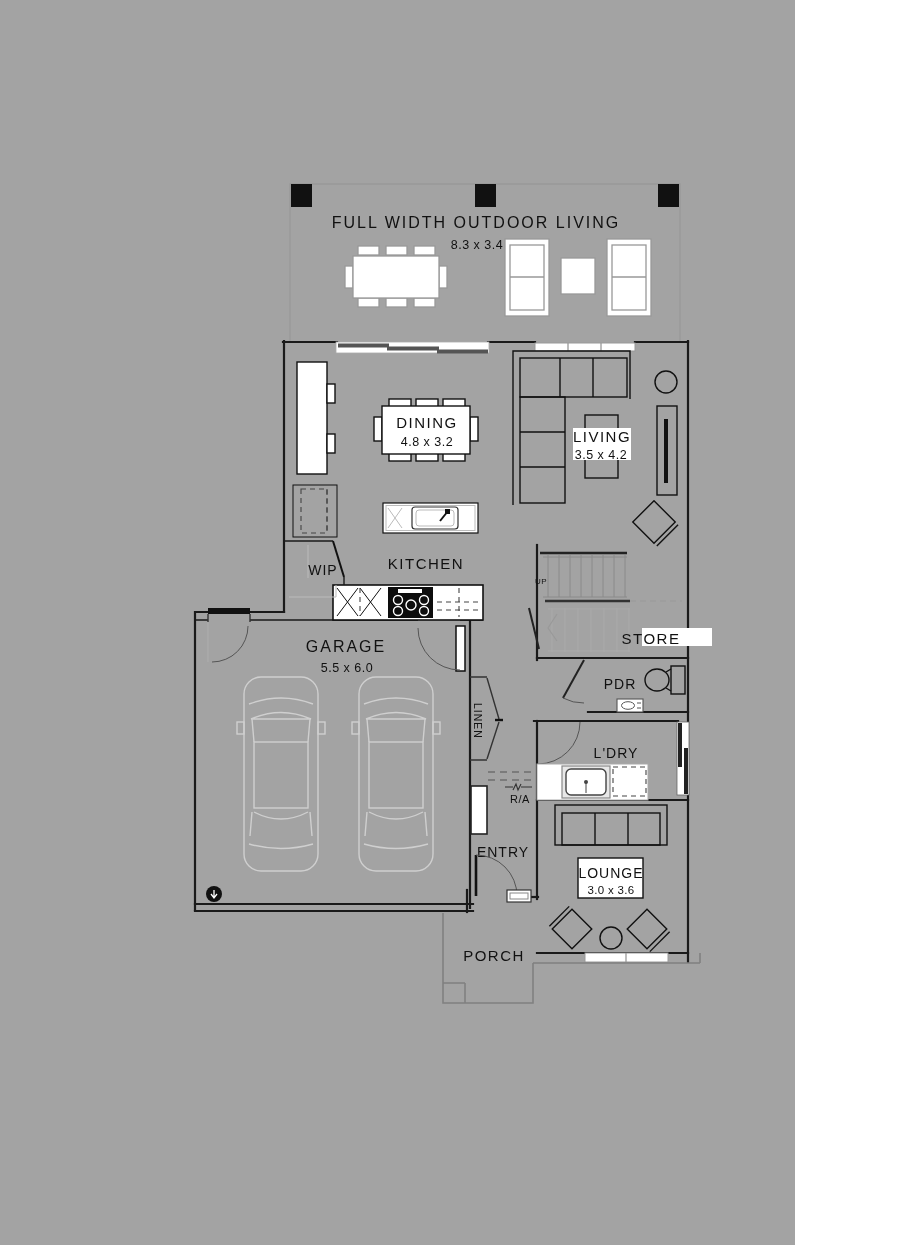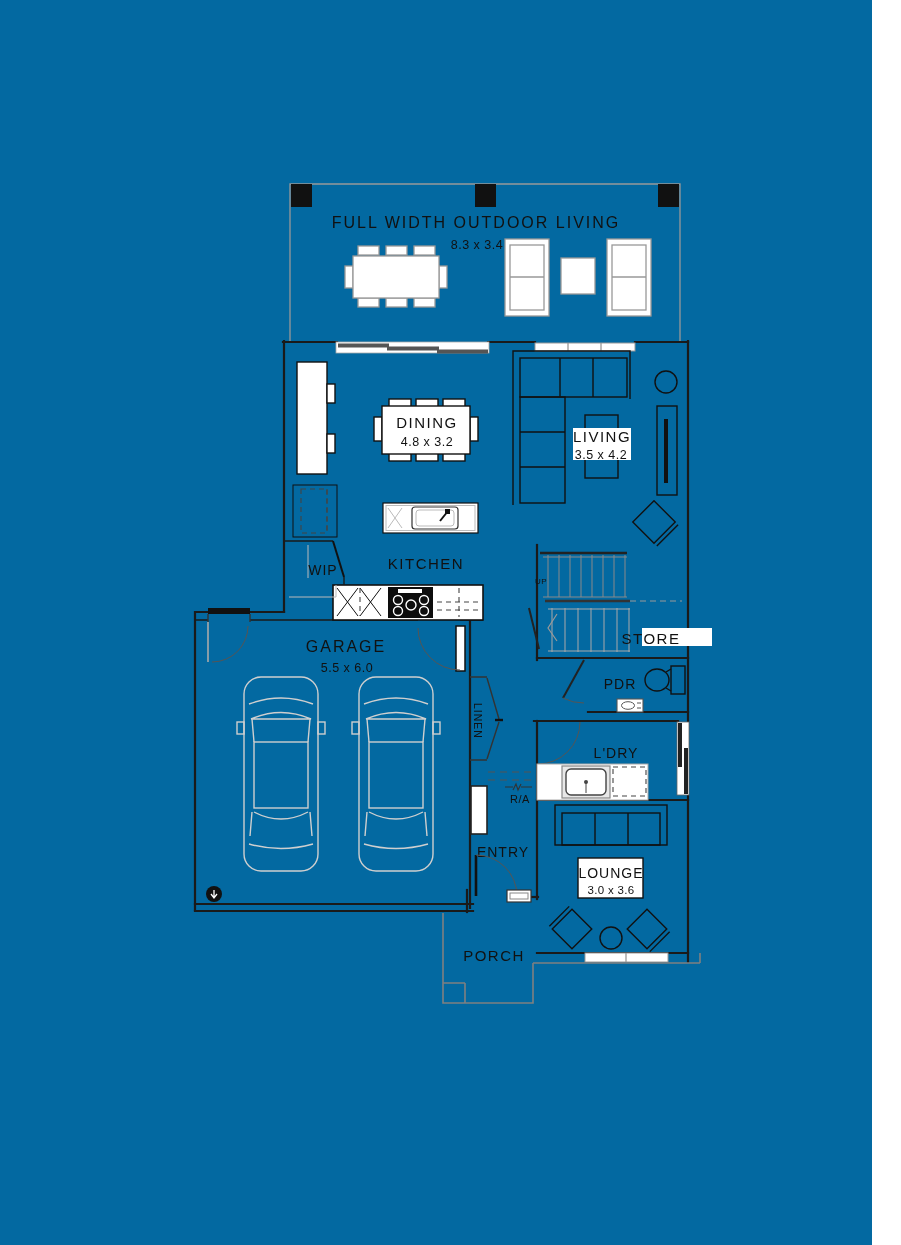--- a/index.html
+++ b/index.html
@@ -1,16 +1,16 @@
 <!DOCTYPE html>
 <html><head>
 <meta charset="utf-8">
 <style>
   html,body{margin:0;padding:0;background:#ffffff;}
-  .canvas{position:relative;width:872px;height:1245px;background:#0369a1;overflow:hidden;}
+  .canvas{position:relative;width:795px;height:1245px;background:#a3a3a3;overflow:hidden;}
   svg{position:absolute;left:0;top:0;}
   svg text{font-family:"Liberation Sans",sans-serif;fill:#111;text-anchor:middle;}
   .lbl{font-size:15px;letter-spacing:1.5px;}
   .lbl-big{font-size:16px;letter-spacing:2px;}
   .lbl-med{font-size:14px;letter-spacing:1px;}
   .dim{font-size:12.5px;letter-spacing:.5px;}
   .dim-sm{font-size:11.5px;letter-spacing:.3px;}
   .tiny{font-size:8px;letter-spacing:.5px;}
   .sm{font-size:11px;letter-spacing:.5px;}
   .vert{font-size:10.5px;letter-spacing:1px;}

